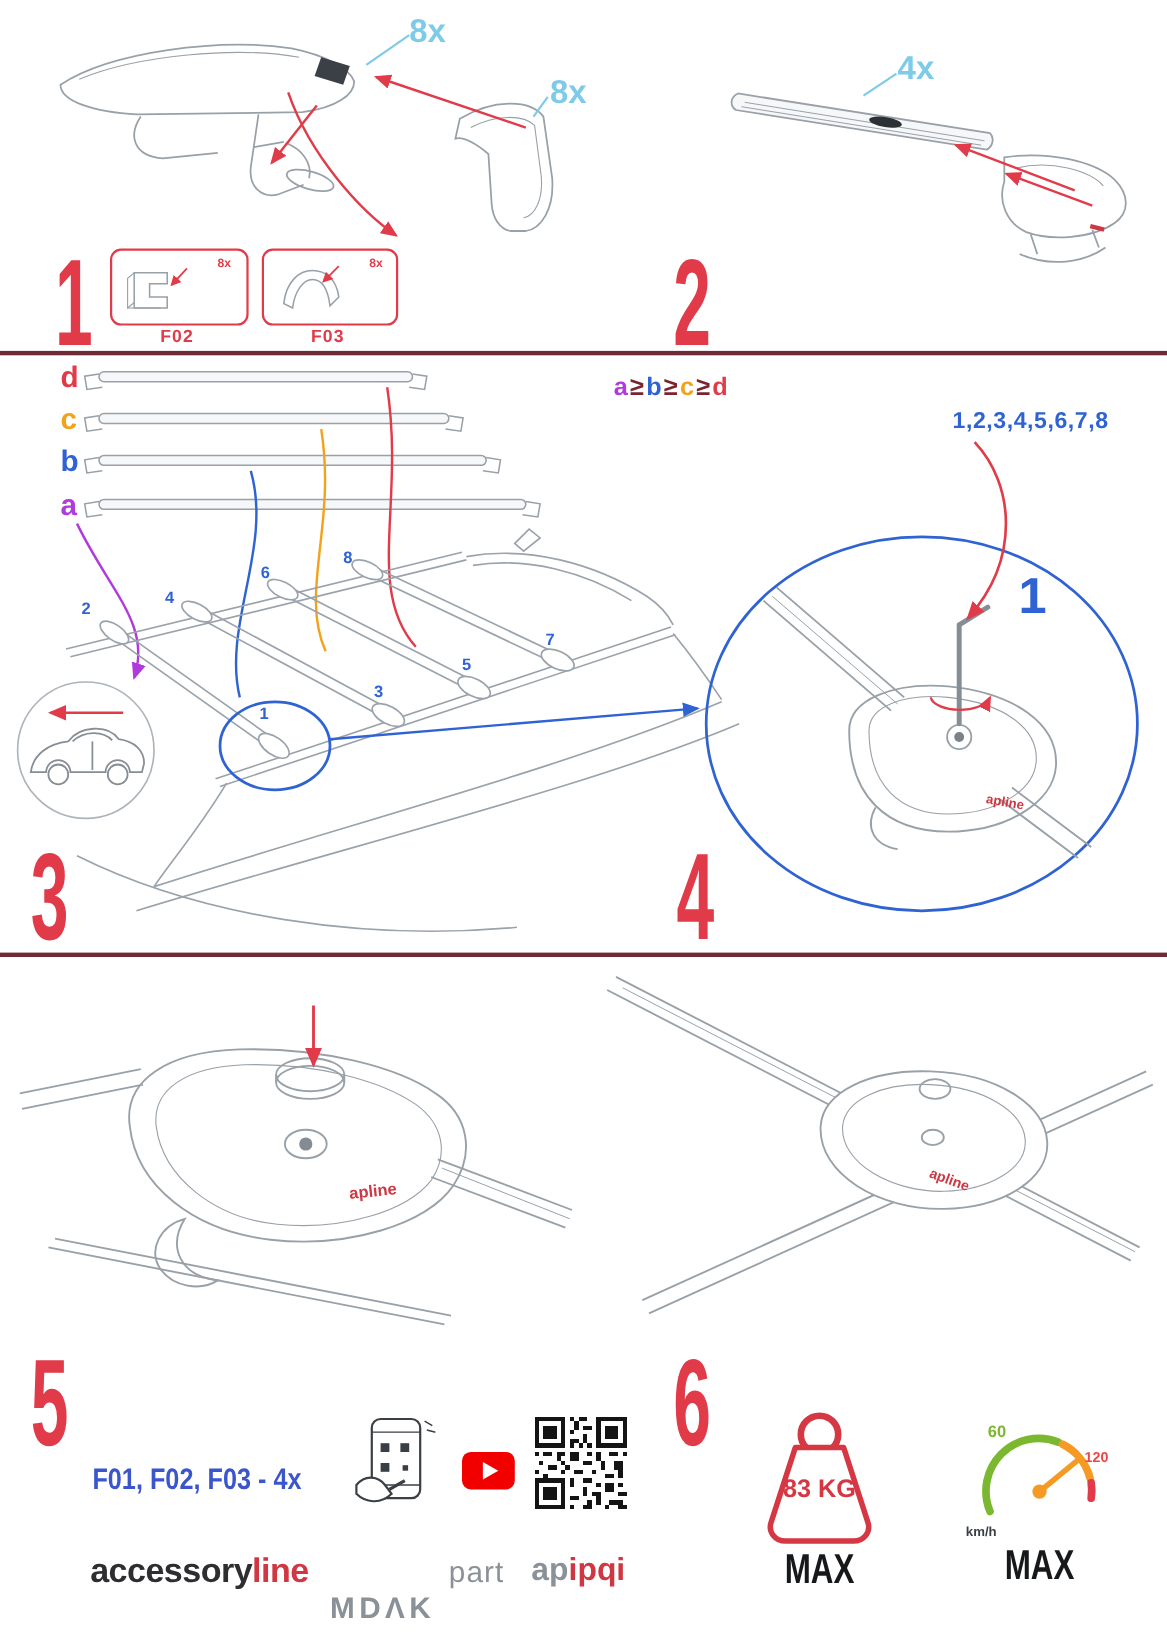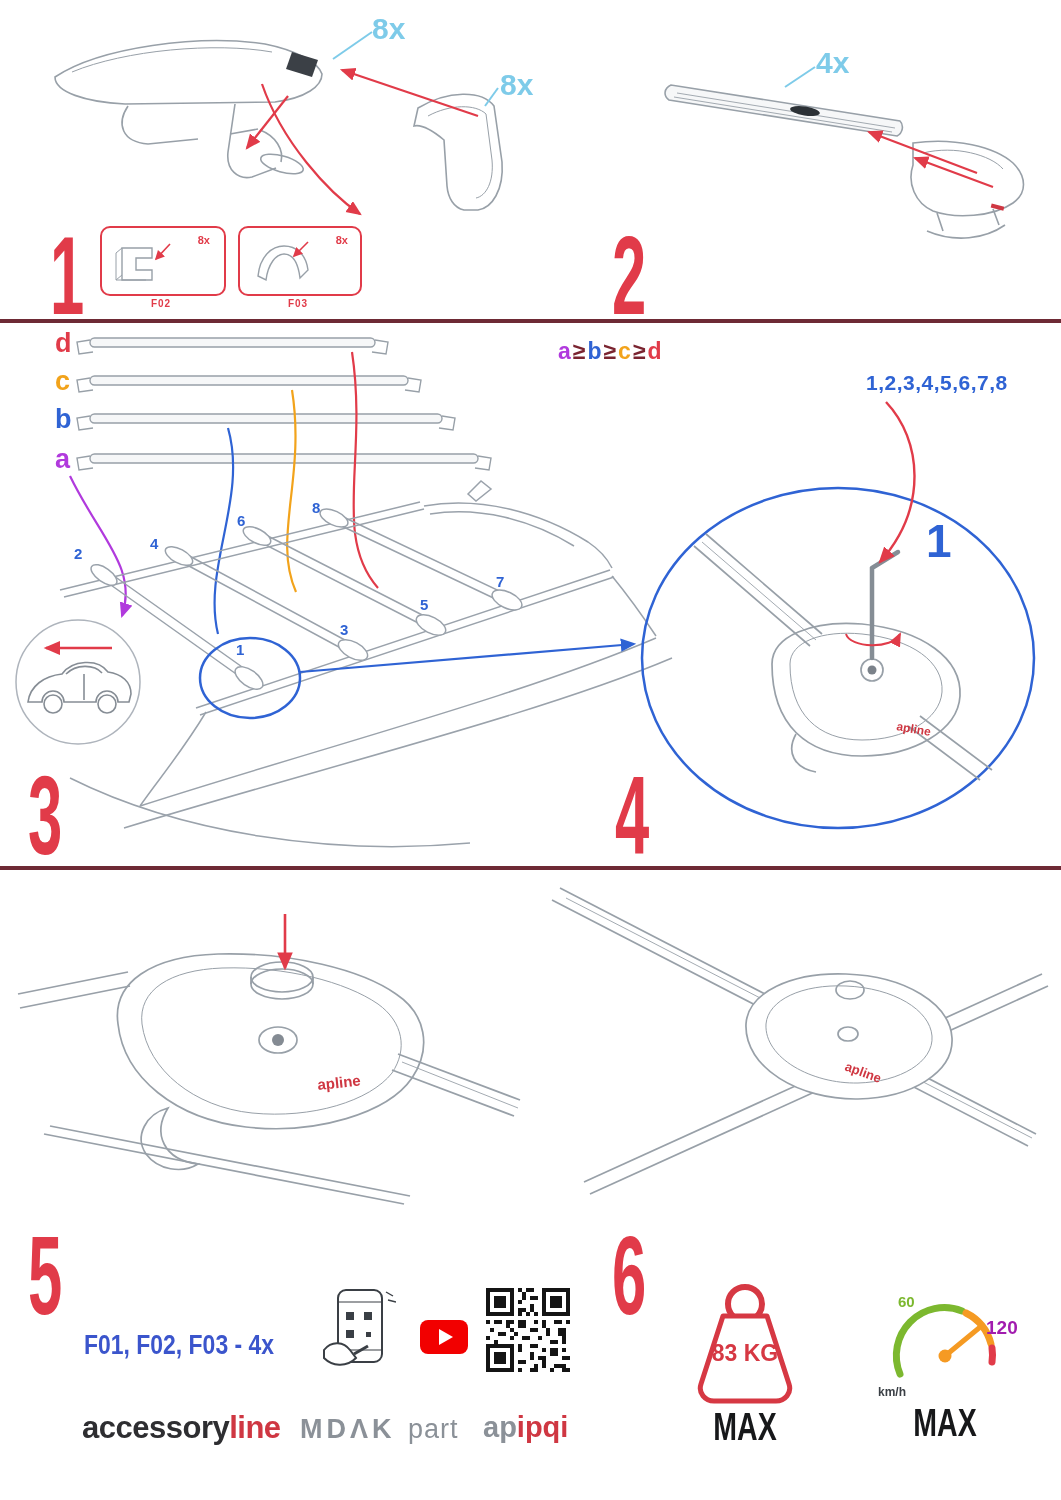--- a/index.html
+++ b/index.html
@@ -3,43 +3,43 @@
 <meta charset="utf-8">
 <style>
   html,body{margin:0;padding:0;background:#fff;}
   .page{position:relative;width:1061px;height:1500px;background:#fff;
         font-family:"Liberation Sans",sans-serif;overflow:hidden;}
   .abs{position:absolute;}
   .stepnum{font-size:112px;font-weight:700;line-height:1;color:#e13b49;
            transform:scaleX(0.55);transform-origin:left top;letter-spacing:-2px;}
   .divider{position:absolute;left:0;width:1061px;height:4px;background:#6e2a35;}
   .cyanlbl{font-size:30px;font-weight:600;color:#7ecbe9;line-height:1;}
-  .flabel{font-size:10px;font-weight:700;color:#e13b49;letter-spacing:1px;text-align:center;}
+  .flabel{font-size:16px;font-weight:700;color:#e13b49;letter-spacing:1px;text-align:center;}
   .partbox{position:absolute;border:2px solid #e13b49;border-radius:10px;background:#fff;}
   .boxqty{position:absolute;font-size:11px;font-weight:700;color:#e13b49;}
   .barlabel{font-size:27px;font-weight:700;line-height:1;}
   .c-red{color:#e13b49}.c-orange{color:#f2a31b}.c-blue{color:#2f63d4}
   .c-purple{color:#b13add}.c-dark{color:#7a2430}
   .formula{display:flex;gap:2px;font-size:23px;font-weight:700;line-height:1;}
   .roofnum{position:absolute;font-size:15px;font-weight:700;color:#2f63d4;line-height:1;}
   .seq{font-size:21px;font-weight:600;color:#2f63d4;letter-spacing:0.5px;line-height:1;}
   .bigone{font-size:46px;font-weight:800;color:#2f63d4;line-height:1;}
   .parts-line{font-size:27px;font-weight:700;color:#3b55cc;line-height:1;
               transform:scaleX(0.85);transform-origin:left top;white-space:nowrap;}
   .brand1{font-size:31px;font-weight:700;color:#2e2e31;letter-spacing:-0.5px;line-height:1;}
   .brand1 .p2{color:#cf3742;}
-  .brand2{font-size:27px;font-weight:700;color:#8b9198;letter-spacing:4px;line-height:1;}
+  .brand2{font-size:27px;font-weight:700;color:#8b9198;letter-spacing:4px;line-height:1;margin-top:33px;}
   .brand3{font-size:27px;font-weight:500;color:#8b9198;letter-spacing:1px;line-height:1;}
   .brand4{font-size:29px;font-weight:700;color:#8b9198;line-height:1;}
   .brand4 .p2{color:#cf3742;}
   .weight-kg{width:124px;text-align:center;font-size:23px;font-weight:700;color:#d63843;line-height:1;}
   .maxlbl{text-align:center;font-size:38px;font-weight:700;color:#17181a;line-height:1;
           transform:scaleX(0.75);transform-origin:center top;}
   .sp-low{font-size:15px;font-weight:700;color:#7cb82f;line-height:1;}
-  .sp-high{font-size:19px;font-weight:700;color:#a21caf;line-height:1;}
+  .sp-high{font-size:13px;font-weight:700;color:#ef4444;line-height:1;}
   .sp-unit{width:134px;font-size:12px;font-weight:600;color:#3a3f45;line-height:1;}
   .yt{position:absolute;width:48px;height:34px;background:#f20000;border-radius:8px;
       display:flex;align-items:center;justify-content:center;}
   .yt .tri{width:0;height:0;border-left:14px solid #fff;border-top:8px solid transparent;
            border-bottom:8px solid transparent;margin-left:4px;}
 </style>
 </head>
 <body>
 
 <div class="page">

